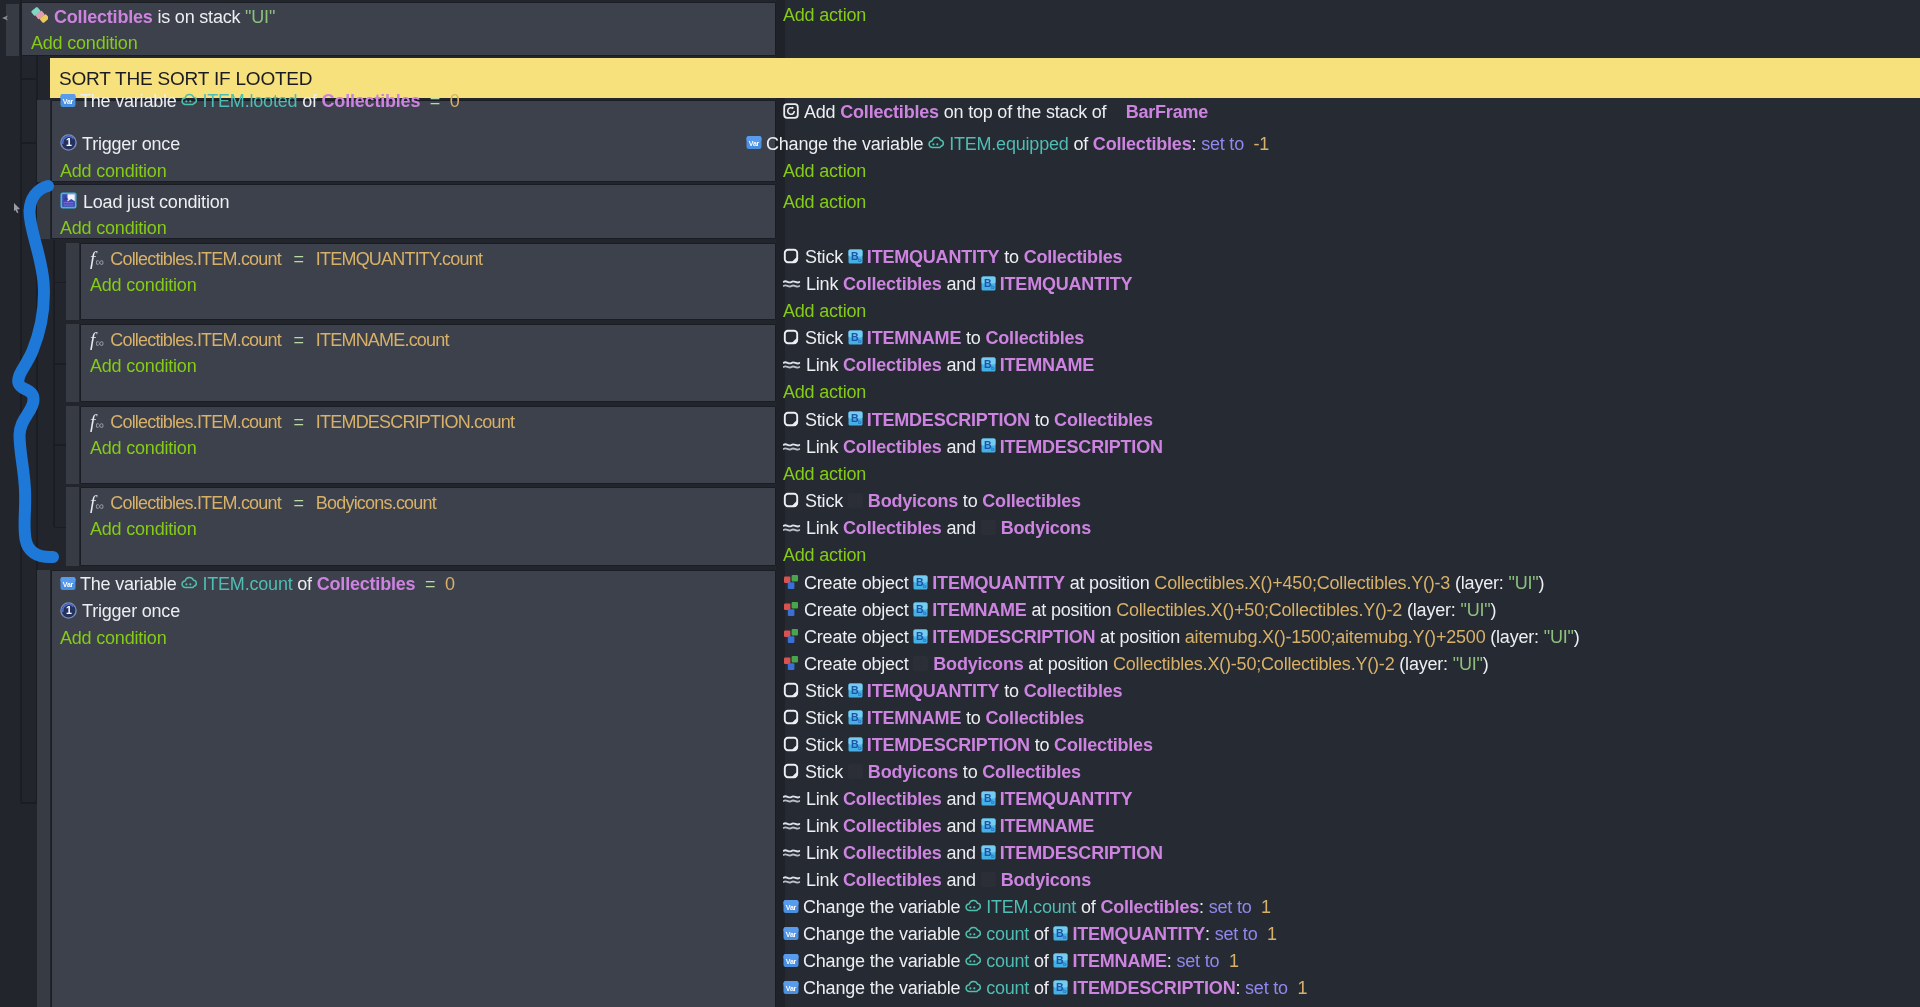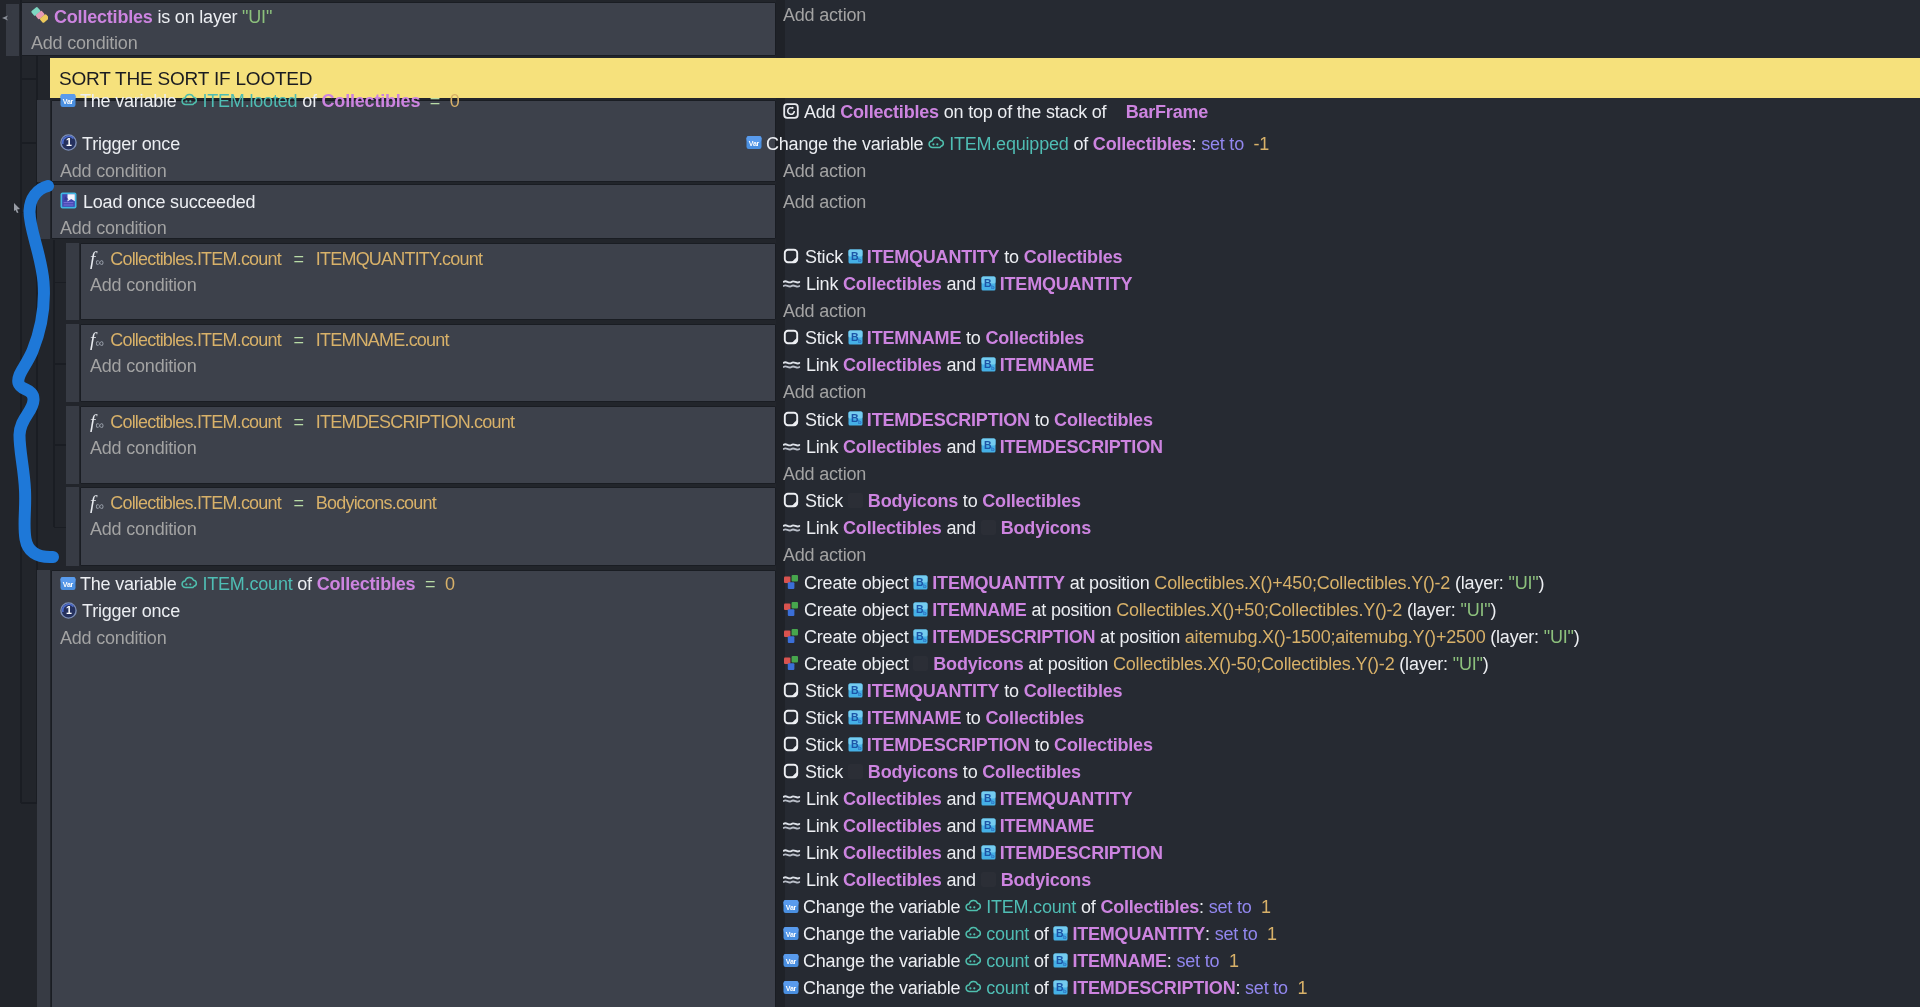--- a/index.html
+++ b/index.html
@@ -2,21 +2,21 @@
 <html><head><meta charset="utf-8"><style>
 
 * { margin:0; padding:0; box-sizing:border-box; }
 html,body { width:1920px; height:1007px; overflow:hidden; background:#262a32;
   font-family:"Liberation Sans", sans-serif; font-size:18px; }
 .cell { position:absolute; background:#3d414b; border:1px solid #1a1d23; border-radius:1px; }
 .handle { position:absolute; background:#373b44; }
 .gline { position:absolute; background:#1a1d23; }
 .line { position:absolute; white-space:nowrap; line-height:27px; height:27px; letter-spacing:-0.2px; }
 .w { color:#eceef2; }
-.g { color:#a3a3a3; }
+.g { color:#84cc16; }
 .o { color:#cd84e0; font-weight:bold;text-align:center; }
 .v { color:#4fbdb4; }
 .n { color:#d8b169; }
 .s { color:#9287ef; }
 .e { color:#8cc07c; }
 .q { color:#b8dba6; }
 
 </style></head><body>
 <div style="position:absolute;left:0;top:0;width:785px;height:1007px;background:#22252b"></div>
 <div style="position:absolute;left:775.5px;top:0;width:9.5px;height:1007px;background:#1f2228"></div>
@@ -54,21 +54,21 @@
   </svg>
 <svg style="position:absolute;left:13px;top:203px;width:8px;height:10px" viewBox="0 0 8 10">
     <path d="M1 0 L7 6 L4 6.5 L5.5 9.5 L4 10 L2.5 7 L1 8 Z" fill="#aeb3bc" opacity="0.85"></path>
   </svg>
 <div class="line" style="left:31px;top:3.5px"><svg style="width:17px;height:18px;vertical-align:middle;margin-right:6px;position:relative;top:-2px" viewBox="0 0 17 18">
       <g transform="rotate(-40 8 9)">
         <rect x="4.5" y="0.5" width="8" height="6" rx="1.4" fill="#7fd6c2"></rect>
         <rect x="5.5" y="6.2" width="8" height="5.6" rx="1.4" fill="#e59ab4"></rect>
         <rect x="6.5" y="11.5" width="8" height="5.8" rx="1.4" fill="#ecc95c"></rect>
       </g>
-    </svg><span class="o">Collectibles</span> <span class="w">is on layer</span> <span class="e">"UI"</span></div>
+    </svg><span class="o">Collectibles</span> <span class="w">is on stack</span> <span class="e">"UI"</span></div>
 <div class="line" style="left:31px;top:30.0px"><span class="g">Add condition</span></div>
 <div class="line" style="left:60px;top:88px"><svg style="width:16px;height:15px;vertical-align:middle;margin-right:4px;position:relative;top:-2px" viewBox="0 0 16 15">
       <rect x="0.5" y="1" width="15" height="13" rx="2.2" fill="#4a8fe0"></rect>
       <rect x="0.5" y="1" width="15" height="6" rx="2.2" fill="#5d9df0" opacity="0.8"></rect>
       <text x="8" y="10.6" font-family="Liberation Sans" font-size="7" font-weight="bold" fill="#fff" text-anchor="middle">Var</text>
     </svg><span class="w">The variable</span> <svg style="width:17px;height:14px;vertical-align:middle;margin-right:4px;position:relative;top:-2px" viewBox="0 0 17 14">
       <path d="M4.6 11.5 a3.3 3.3 0 0 1 -0.4 -6.6 a4.3 4.3 0 0 1 8.3 -0.6 a3 3 0 0 1 0.6 5.9 l-1.2 1.4 z" fill="none" stroke="#4fbfae" stroke-width="1.5" stroke-linejoin="round"></path>
       <circle cx="5.4" cy="8.3" r="1.1" fill="#4fbfae"></circle>
       <circle cx="9.3" cy="8.3" r="1.1" fill="#4fbfae"></circle>
     </svg><span class="v">ITEM.looted</span> <span class="w">of</span> <span class="o">Collectibles</span><span class="q">&nbsp;&nbsp;=&nbsp;&nbsp;</span><span class="n">0</span></div>
@@ -78,21 +78,21 @@
       <text x="8.7" y="12.2" font-family="Liberation Sans" font-size="10.5" font-weight="bold" fill="#fff" text-anchor="middle">1</text>
     </svg><span class="w">Trigger once</span></div>
 <div class="line" style="left:60px;top:157.5px"><span class="g">Add condition</span></div>
 <div class="line" style="left:60px;top:188.5px"><svg style="width:17px;height:17px;vertical-align:middle;margin-right:6px;position:relative;top:-2px" viewBox="0 0 17 17">
       <rect x="0.5" y="0.5" width="16" height="16" rx="2" fill="#3fb6e3"></rect>
       <rect x="2.2" y="2.2" width="12.6" height="12.6" fill="#4348b0"></rect>
       <path d="M7.5 2.2 h7.3 v7 l-3.6 -2.2 -3.7 2.6 Z" fill="#f2f6fc"></path>
       <path d="M5 4.2 l3.6 3.4 -4.2 0.4 Z" fill="#343a96"></path>
       <rect x="3.6" y="10" width="9.8" height="1.2" fill="#7a6fd8" opacity="0.9"></rect>
       <rect x="3.6" y="12.4" width="9.8" height="1.2" fill="#7a6fd8" opacity="0.9"></rect>
-    </svg><span class="w">Load once succeeded</span></div>
+    </svg><span class="w">Load just condition</span></div>
 <div class="line" style="left:60px;top:215.0px"><span class="g">Add condition</span></div>
 <div class="line" style="left:90px;top:245.0px"><span style="letter-spacing:-0.8px"><span style="font-family:'Liberation Serif',serif;font-style:italic;font-size:19px;color:#e8ebf0;margin-right:1px">f</span><span style="font-size:12px;color:#9aa0ab;margin-right:7px;position:relative;top:1px">∞</span><span class="n">Collectibles.ITEM.count</span><span class="q">&nbsp;&nbsp;&nbsp;=&nbsp;&nbsp;&nbsp;</span><span class="n">ITEMQUANTITY.count</span></span></div>
 <div class="line" style="left:90px;top:272.0px"><span class="g">Add condition</span></div>
 <div class="line" style="left:90px;top:326.0px"><span style="letter-spacing:-0.8px"><span style="font-family:'Liberation Serif',serif;font-style:italic;font-size:19px;color:#e8ebf0;margin-right:1px">f</span><span style="font-size:12px;color:#9aa0ab;margin-right:7px;position:relative;top:1px">∞</span><span class="n">Collectibles.ITEM.count</span><span class="q">&nbsp;&nbsp;&nbsp;=&nbsp;&nbsp;&nbsp;</span><span class="n">ITEMNAME.count</span></span></div>
 <div class="line" style="left:90px;top:353.0px"><span class="g">Add condition</span></div>
 <div class="line" style="left:90px;top:407.5px"><span style="letter-spacing:-0.8px"><span style="font-family:'Liberation Serif',serif;font-style:italic;font-size:19px;color:#e8ebf0;margin-right:1px">f</span><span style="font-size:12px;color:#9aa0ab;margin-right:7px;position:relative;top:1px">∞</span><span class="n">Collectibles.ITEM.count</span><span class="q">&nbsp;&nbsp;&nbsp;=&nbsp;&nbsp;&nbsp;</span><span class="n">ITEMDESCRIPTION.count</span></span></div>
 <div class="line" style="left:90px;top:434.5px"><span class="g">Add condition</span></div>
 <div class="line" style="left:90px;top:489.0px"><span style="letter-spacing:-0.8px"><span style="font-family:'Liberation Serif',serif;font-style:italic;font-size:19px;color:#e8ebf0;margin-right:1px">f</span><span style="font-size:12px;color:#9aa0ab;margin-right:7px;position:relative;top:1px">∞</span><span class="n">Collectibles.ITEM.count</span><span class="q">&nbsp;&nbsp;&nbsp;=&nbsp;&nbsp;&nbsp;</span><span class="n">Bodyicons.count</span></span></div>
 <div class="line" style="left:90px;top:516.0px"><span class="g">Add condition</span></div>
 <div class="line" style="left:60px;top:571.0px"><svg style="width:16px;height:15px;vertical-align:middle;margin-right:4px;position:relative;top:-2px" viewBox="0 0 16 15">
@@ -195,21 +195,21 @@
 <div class="line" style="left:783px;top:542.0px"><span class="g">Add action</span></div>
 <div class="line" style="left:783px;top:570.0px"><svg style="width:16px;height:16px;vertical-align:middle;margin-right:5px;position:relative;top:-2px" viewBox="0 0 16 16">
       <rect x="1" y="2.5" width="6.4" height="6.4" rx="1" fill="#d8534f"></rect>
       <rect x="8.6" y="1" width="6.4" height="6.4" rx="1" fill="#47a64d"></rect>
       <rect x="4.8" y="8.3" width="6.6" height="6.6" rx="1" fill="#3b6fd8"></rect>
     </svg><span class="w">Create object</span> <svg style="width:15px;height:15px;vertical-align:middle;margin-right:4px;position:relative;top:-2px" viewBox="0 0 15 15">
       <rect x="0.5" y="0.5" width="14" height="14" rx="1.5" fill="#45b0e6"></rect>
       <rect x="0.5" y="0.5" width="14" height="7" rx="1.5" fill="#74ccf0"></rect>
       <text x="6.8" y="11.2" font-family="Liberation Sans" font-size="10.5" font-weight="bold" fill="#1c55a8" text-anchor="middle">B</text>
       <text x="11.8" y="13.4" font-family="Liberation Sans" font-size="6" font-weight="bold" fill="#2a6cc0" text-anchor="middle">b</text>
-    </svg><span class="o">ITEMQUANTITY</span> <span class="w">at position</span> <span class="n">Collectibles.X()+450;Collectibles.Y()-2</span> <span class="w">(layer:</span> <span class="e">"UI"</span><span class="w">)</span></div>
+    </svg><span class="o">ITEMQUANTITY</span> <span class="w">at position</span> <span class="n">Collectibles.X()+450;Collectibles.Y()-3</span> <span class="w">(layer:</span> <span class="e">"UI"</span><span class="w">)</span></div>
 <div class="line" style="left:783px;top:597.0px"><svg style="width:16px;height:16px;vertical-align:middle;margin-right:5px;position:relative;top:-2px" viewBox="0 0 16 16">
       <rect x="1" y="2.5" width="6.4" height="6.4" rx="1" fill="#d8534f"></rect>
       <rect x="8.6" y="1" width="6.4" height="6.4" rx="1" fill="#47a64d"></rect>
       <rect x="4.8" y="8.3" width="6.6" height="6.6" rx="1" fill="#3b6fd8"></rect>
     </svg><span class="w">Create object</span> <svg style="width:15px;height:15px;vertical-align:middle;margin-right:4px;position:relative;top:-2px" viewBox="0 0 15 15">
       <rect x="0.5" y="0.5" width="14" height="14" rx="1.5" fill="#45b0e6"></rect>
       <rect x="0.5" y="0.5" width="14" height="7" rx="1.5" fill="#74ccf0"></rect>
       <text x="6.8" y="11.2" font-family="Liberation Sans" font-size="10.5" font-weight="bold" fill="#1c55a8" text-anchor="middle">B</text>
       <text x="11.8" y="13.4" font-family="Liberation Sans" font-size="6" font-weight="bold" fill="#2a6cc0" text-anchor="middle">b</text>
     </svg><span class="o">ITEMNAME</span> <span class="w">at position</span> <span class="n">Collectibles.X()+50;Collectibles.Y()-2</span> <span class="w">(layer:</span> <span class="e">"UI"</span><span class="w">)</span></div>

